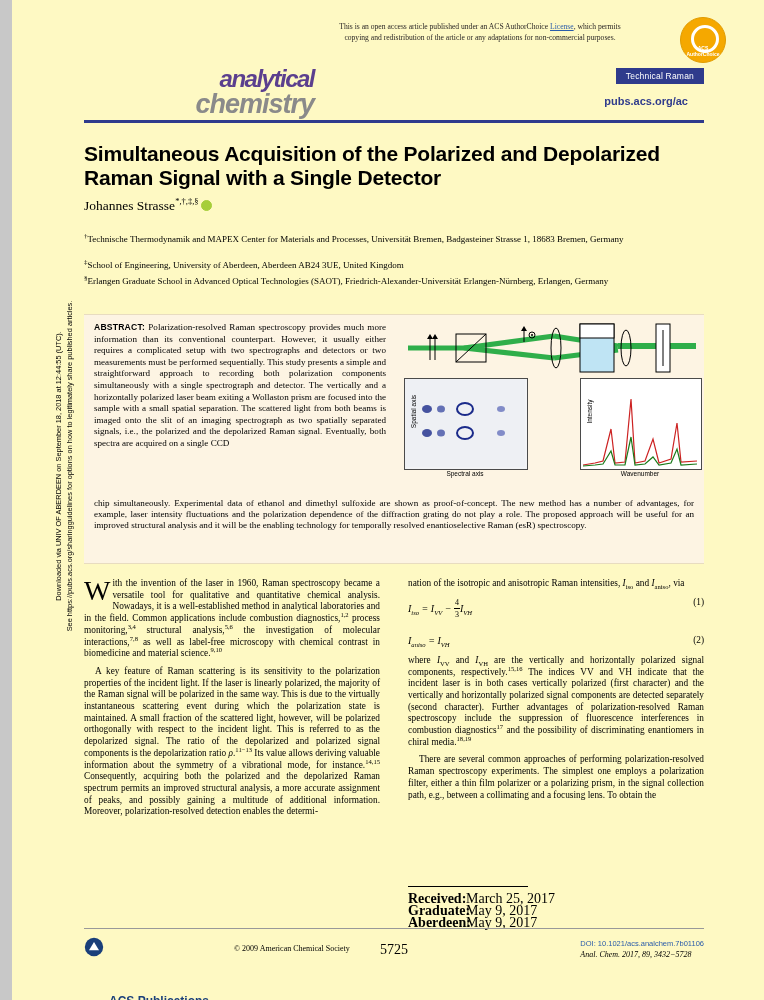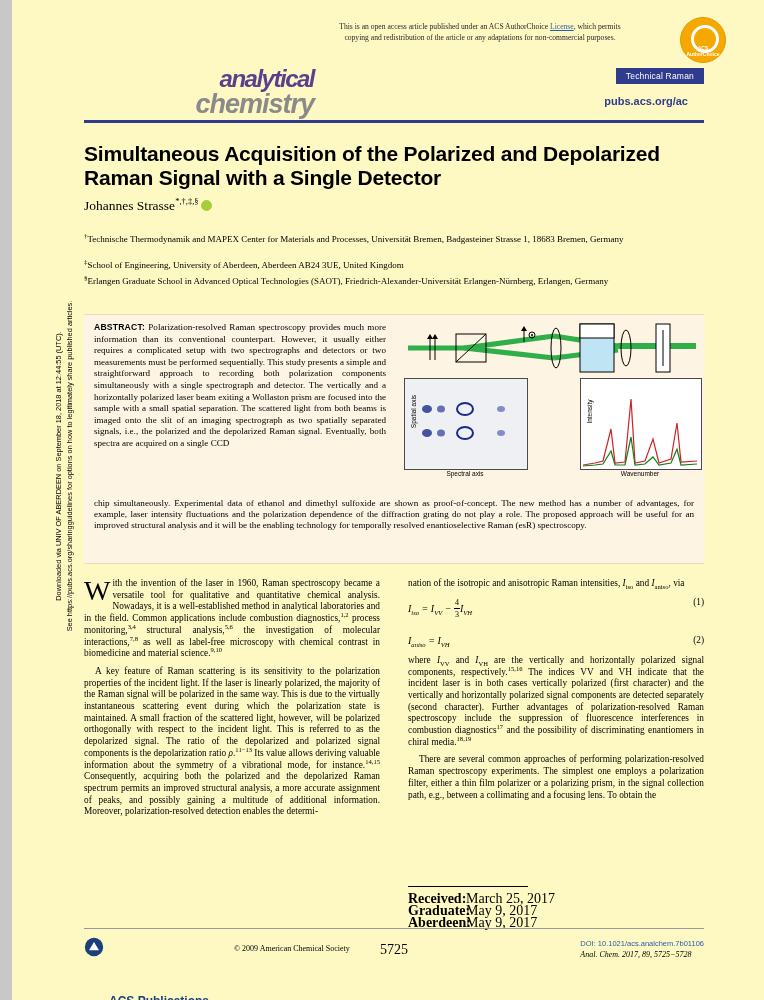--- a/index.html
+++ b/index.html
@@ -320,16 +320,16 @@
   <div class="footer-rule"></div>
   <svg class="acs-logo-mark" viewBox="0 0 24 24">
     <circle cx="12" cy="12" r="11" fill="#1a3f7a"></circle>
     <path d="M6 16 L12 6 L18 16 Z" fill="#ffffff"></path>
   </svg>
   <div class="acs-pub-text">ACS Publications</div>
   <div class="copyright">© 2009 American Chemical Society</div>
   <div class="pagenum">5725</div>
   <div class="doi">
     <div class="blue">DOI: 10.1021/acs.analchem.7b01106</div>
-    <i>Anal. Chem. 2017, 89, 5725−5728</i>
+    <i>Anal. Chem. 2017, 89, 3432−5728</i>
   </div>
 
 </div>
 
 </body></html>

